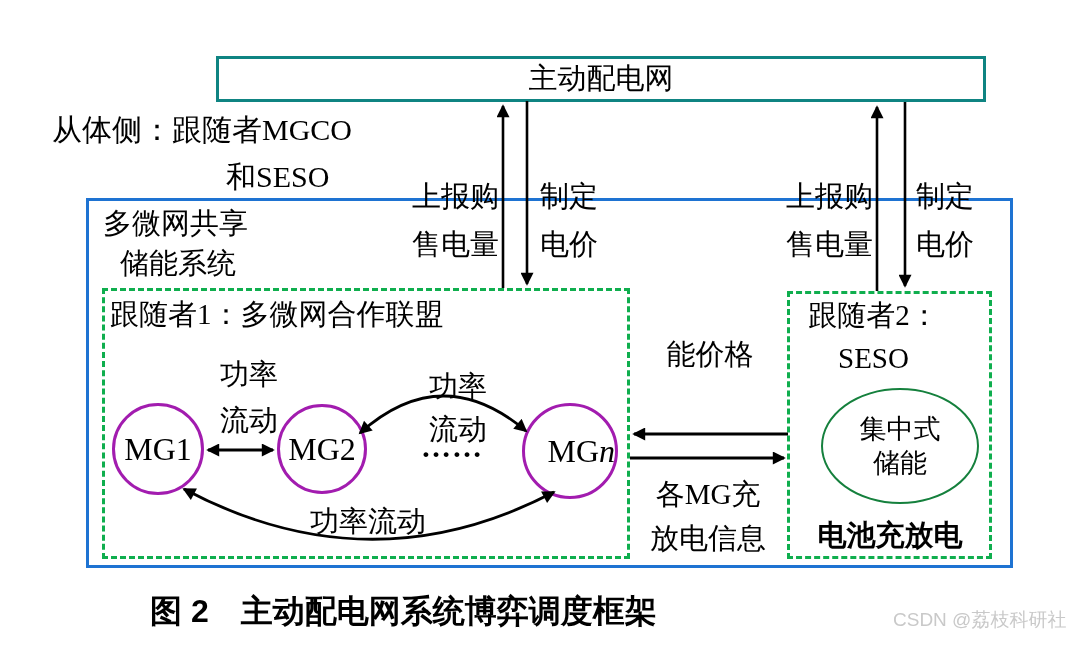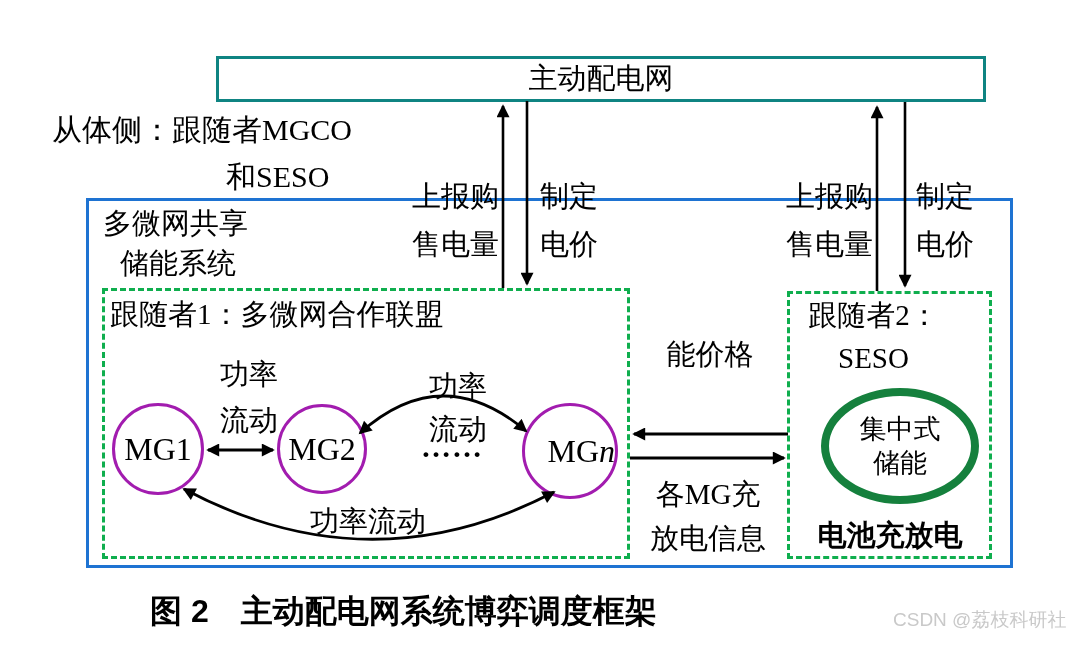--- a/index.html
+++ b/index.html
@@ -26,21 +26,21 @@
   
   .circle{
     box-sizing:border-box;border:3px solid #a21caf;border-radius:50%;
     display:flex;align-items:center;justify-content:center;font-size:32px;background:#fff;
   }
   .mg1{left:112px;top:403px;width:92px;height:92px;}
   .mg2{left:277px;top:404px;width:90px;height:90px;}
   .mgn{left:522px;top:403px;width:96px;height:96px;justify-content:flex-end;}
   .ellipse{
     left:821px;top:388px;width:158px;height:116px;box-sizing:border-box;
-    border:8px solid #15803d;border-radius:50%;background:#fff;
+    border:2px solid #15803d;border-radius:50%;background:#fff;
     display:flex;flex-direction:column;align-items:center;justify-content:center;
     font-size:27px;line-height:34px;
   }
   .ital{font-style:italic;}
   .two-line{line-height:48px;font-size:29px;margin-top:20px;}
   .ctr{text-align:center;}
   .rt{text-align:right;}
   .svg-layer{position:absolute;left:0;top:0;pointer-events:none;}
   .caption{
     left:150px;top:590px;width:760px;text-align:left;

